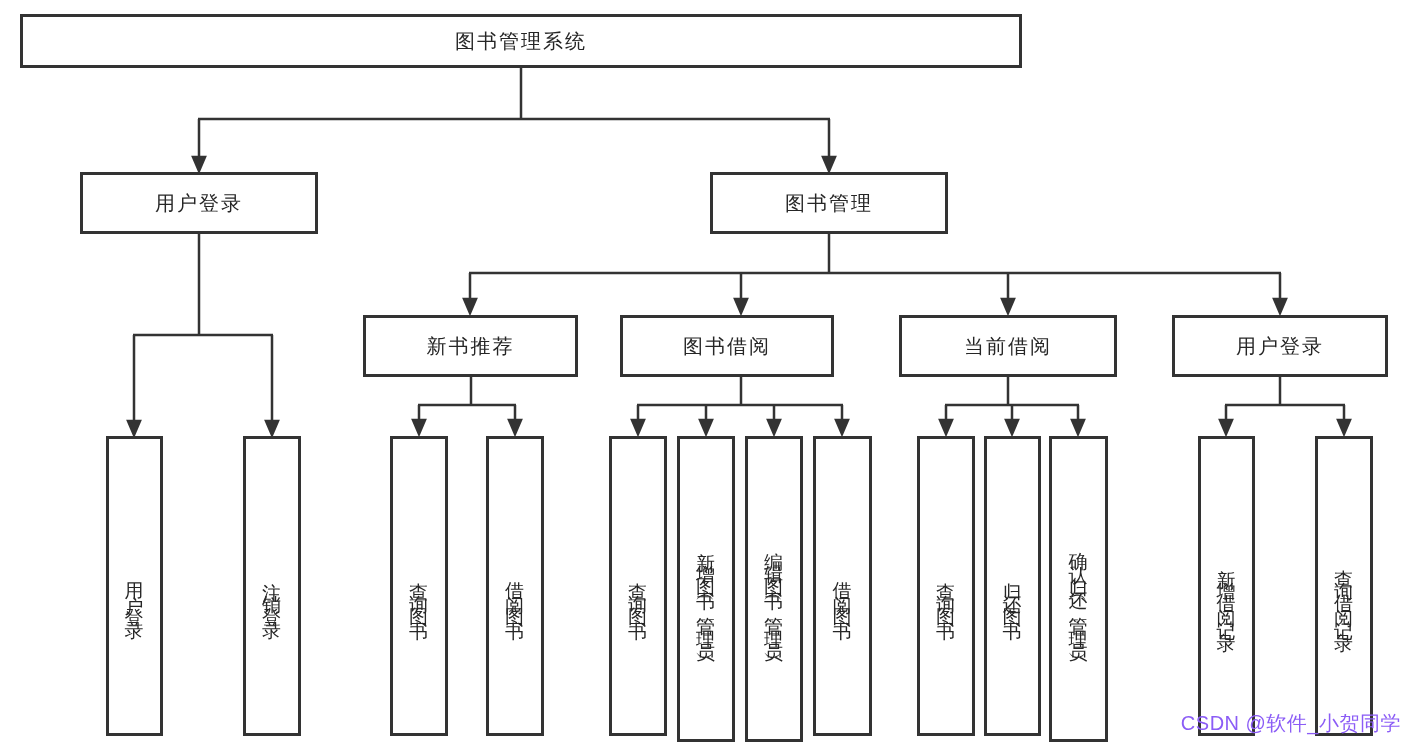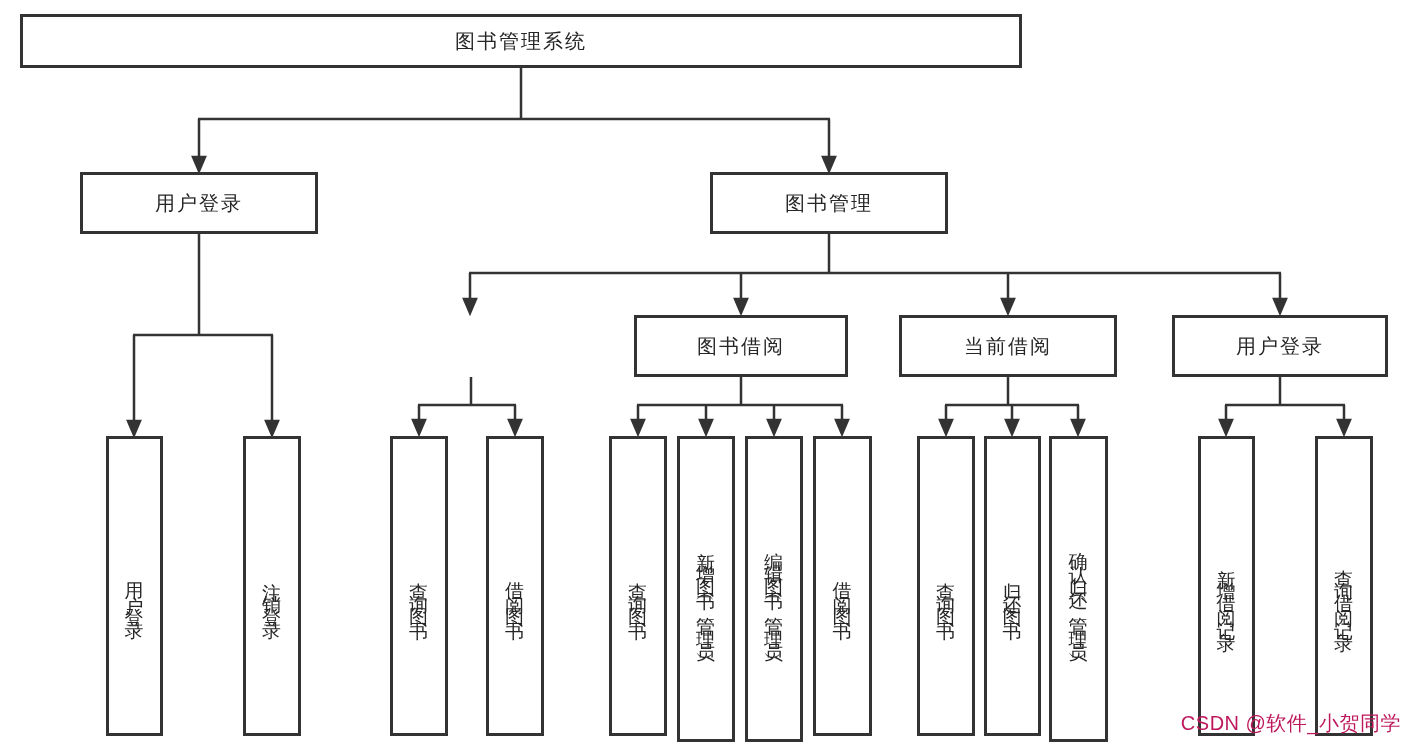--- a/index.html
+++ b/index.html
@@ -47,21 +47,21 @@
     letter-spacing: 13px;
     line-height: 1;
     margin-bottom: -13px; 
   }
   #watermark {
     position: absolute;
     right: 4px;
     top: 710px;
     font-size: 20px;
     letter-spacing: 0.5px;
-    color: #be185d;
+    color: #8b5cf6;
     white-space: nowrap;
   }
 </style>
 </head>
 <body>
 
 <div id="canvas">
 
   <svg id="wires" viewBox="0 0 1405 747" xmlns="http://www.w3.org/2000/svg">
 
@@ -104,21 +104,22 @@
     <path d="M1225,405 L1345,405"></path>
     <path class="arrow" d="M1226,405 L1226,423 M1220,420 L1232,420 L1226,434 Z"></path>
     <path class="arrow" d="M1344,405 L1344,423 M1338,420 L1350,420 L1344,434 Z"></path>
   </svg>
 
   <div class="box" style="left:20px; top:14px; width:1002px; height:54px;">图书管理系统</div>
 
   <div class="box" style="left:80px; top:172px; width:238px; height:62px;">用户登录</div>
   <div class="box" style="left:710px; top:172px; width:238px; height:62px;font-family:Liberation Serif, serif;">图书管理</div>
 
-  <div class="box" style="left:634px; top:315px; width:214px; height:62px;">图书借阅</div>
+  <div class="box" style="left:363px; top:315px; width:215px; height:62px;">新书推荐</div>
+  <div class="box" style="left:620px; top:315px; width:214px; height:62px;">图书借阅</div>
   <div class="box" style="left:899px; top:315px; width:218px; height:62px;">当前借阅</div>
   <div class="box" style="left:1172px; top:315px; width:216px; height:62px;">用户登录</div>
 
   <div class="vbox" style="left:106px; top:436px; width:57px; height:300px;">
     <span class="vtext">用户登录</span>
   </div>
   <div class="vbox" style="left:243px; top:436px; width:58px; height:300px;">
     <span class="vtext">注销登录</span>
   </div>
 

